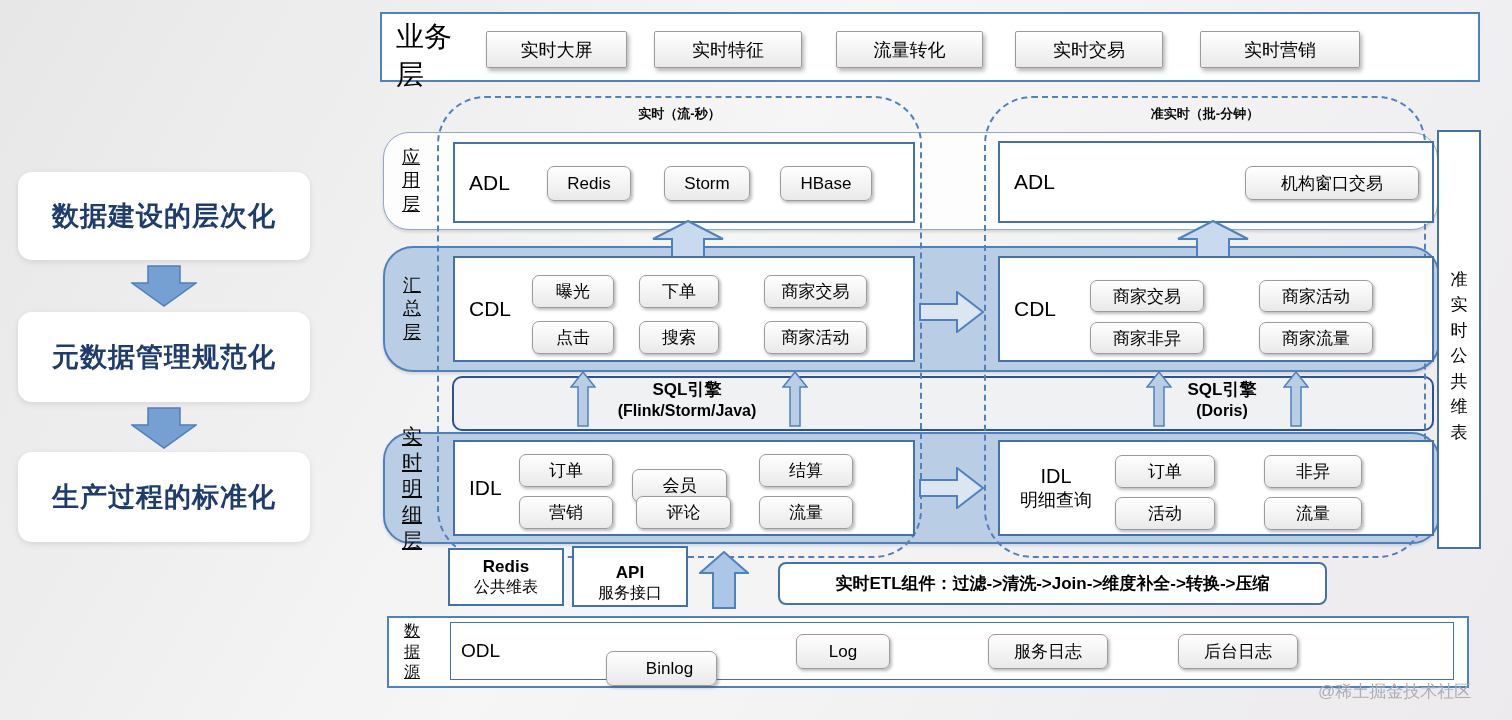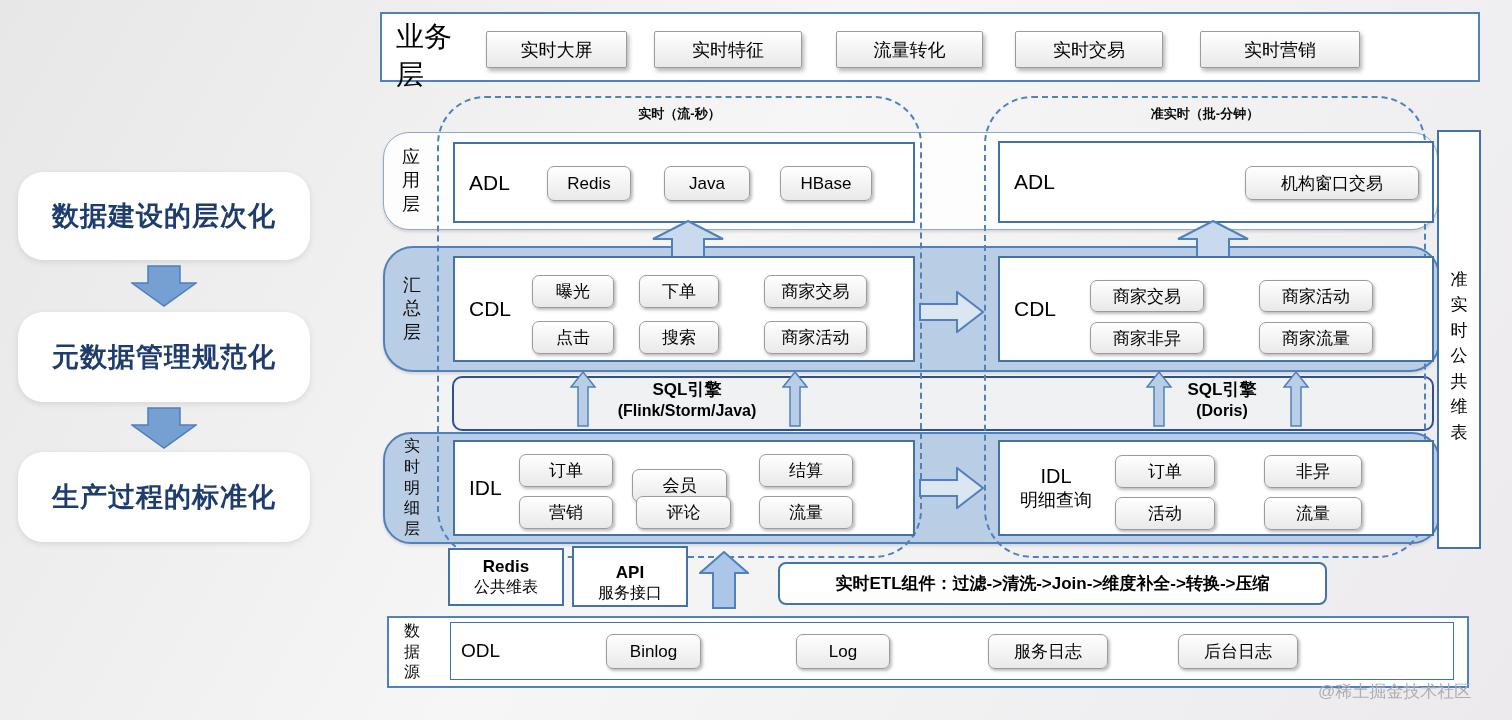--- a/index.html
+++ b/index.html
@@ -7,42 +7,42 @@
     font-family:"Liberation Sans","DejaVu Sans",sans-serif;
     background:#ddd;
   }
   #canvas{
     position:relative;width:1512px;height:720px;overflow:hidden;
     background:linear-gradient(120deg,#e7e7e8 0%,#f6f6f7 45%,#eceaec 100%);
   }
   .abs{position:absolute;}
   
   .pillar{
-    background:#fff;border-radius:25px;
+    background:#fff;border-radius:14px;
     box-shadow:0 2px 6px rgba(0,0,0,.10);
     display:flex;align-items:center;justify-content:center;
     color:#1e3c6d;font-size:27px;font-weight:600;letter-spacing:1px;
   }
   
   .wbox{background:#fff;border:2px solid #4372a8;}
   .wbox-title{
     position:absolute;top:0;bottom:0;display:flex;align-items:center;
     font-size:21px;color:#000;
   }
   
   .band{border-radius:28px;box-shadow:0 2px 3px rgba(0,0,0,.12);z-index:1;}
   .band-blue{background:#b9cde5;border:2px solid #4f81bd;}
   .band-light{background:#fdfdfe;border:1px solid #8fa9c7;}
   .vlabel{
     position:absolute;left:10px;top:0;bottom:0;width:34px;
     display:flex;align-items:center;justify-content:center;z-index:4;
   }
   .vlabel span{
     display:block;width:1.05em;word-break:break-all;text-align:center;
-    font-size:18px;line-height:1.3;color:#0a0a0a;
+    font-size:18px;line-height:1.3;color:#0a0a0a;text-decoration:underline;
   }
   
   .dashed-region{
     border:2px dashed #4f81bd;border-radius:48px;z-index:2;pointer-events:none;
   }
   .dashed-label{
     position:absolute;left:0;right:0;top:7px;text-align:center;
     font-size:13px;font-weight:bold;color:#0a0a0a;
   }
   
@@ -97,35 +97,35 @@
       </div>
   </div>
   <div class="abs band band-blue" style="left:383px;top:246px;width:1053px;height:122px;border-radius:30px;">
     <div class="vlabel">
         <span>汇总层</span>
       </div>
   </div>
   <div class="abs sqlbox" style="left:452px;top:376px;width:978px;height:51px;z-index:1;"></div>
   <div class="abs band band-blue" style="left:383px;top:432px;width:1053px;height:108px;">
     <div class="vlabel">
-        <span style="font-size:16px;text-align:center;">实时明细层</span>
+        <span style="font-size:20px;text-align:center;">实时明细层</span>
       </div>
   </div>
 
   <div class="abs dashed-region" style="left:437px;top:96px;width:481px;height:458px;">
     <div class="dashed-label">实时（流-秒）</div>
   </div>
   <div class="abs dashed-region" style="left:984px;top:96px;width:438px;height:458px;">
     <div class="dashed-label">准实时（批-分钟）</div>
   </div>
 
   <div class="abs wbox z3" style="left:453px;top:142px;width:458px;height:77px;">
     <div class="wbox-title" style="left:14px;">ADL</div>
     <div class="btn" style="left:92px;top:22px;width:82px;height:33px;">Redis</div>
-    <div class="btn" style="left:209px;top:22px;width:84px;height:33px;">Java</div>
+    <div class="btn" style="left:209px;top:22px;width:84px;height:33px;">Storm</div>
     <div class="btn" style="left:325px;top:22px;width:90px;height:33px;">HBase</div>
   </div>
   <div class="abs wbox z3" style="left:998px;top:141px;width:432px;height:78px;">
     <div class="wbox-title" style="left:14px;">ADL</div>
     <div class="btn" style="left:245px;top:23px;width:172px;height:32px;">机构窗口交易</div>
   </div>
 
   <svg class="abs z3" style="left:652px;top:220px;" width="72" height="38">
     <polygon points="36,1 71,19 52,19 52,37 20,37 20,19 1,19" fill="#c9daef" stroke="#4f81bd" stroke-width="2"></polygon>
   </svg>
@@ -214,21 +214,21 @@
     <span style="display:block;width:1.05em;word-break:break-all;text-align:center;font-size:17px;line-height:1.5;color:#000;margin-top:33px;">准实时公共维表</span>
   </div>
 
   <div class="abs" style="left:387px;top:616px;width:1078px;height:68px;background:#fff;border:2px solid #4f81bd;z-index:1;">
     <div class="vlabel" style="left:6px;">
       <span style="font-size:16px;">数据源</span>
     </div>
   </div>
   <div class="abs wbox z3" style="left:450px;top:622px;width:1002px;height:56px;border-width:1.5px;">
     <div class="wbox-title" style="left:10px;font-size:19px;">ODL</div>
-    <div class="btn" style="left:155px;top:11px;width:93px;height:33px;">Binlog</div>
+    <div class="btn" style="left:155px;top:28px;width:93px;height:33px;padding-left:16px;">Binlog</div>
     <div class="btn" style="left:345px;top:11px;width:92px;height:33px;">Log</div>
     <div class="btn" style="left:537px;top:11px;width:118px;height:33px;">服务日志</div>
     <div class="btn" style="left:727px;top:11px;width:118px;height:33px;">后台日志</div>
   </div>
 
   <div class="abs watermark" style="left:1318px;top:680px;">@稀土掘金技术社区</div>
 
 </div>
 
 </body></html>

